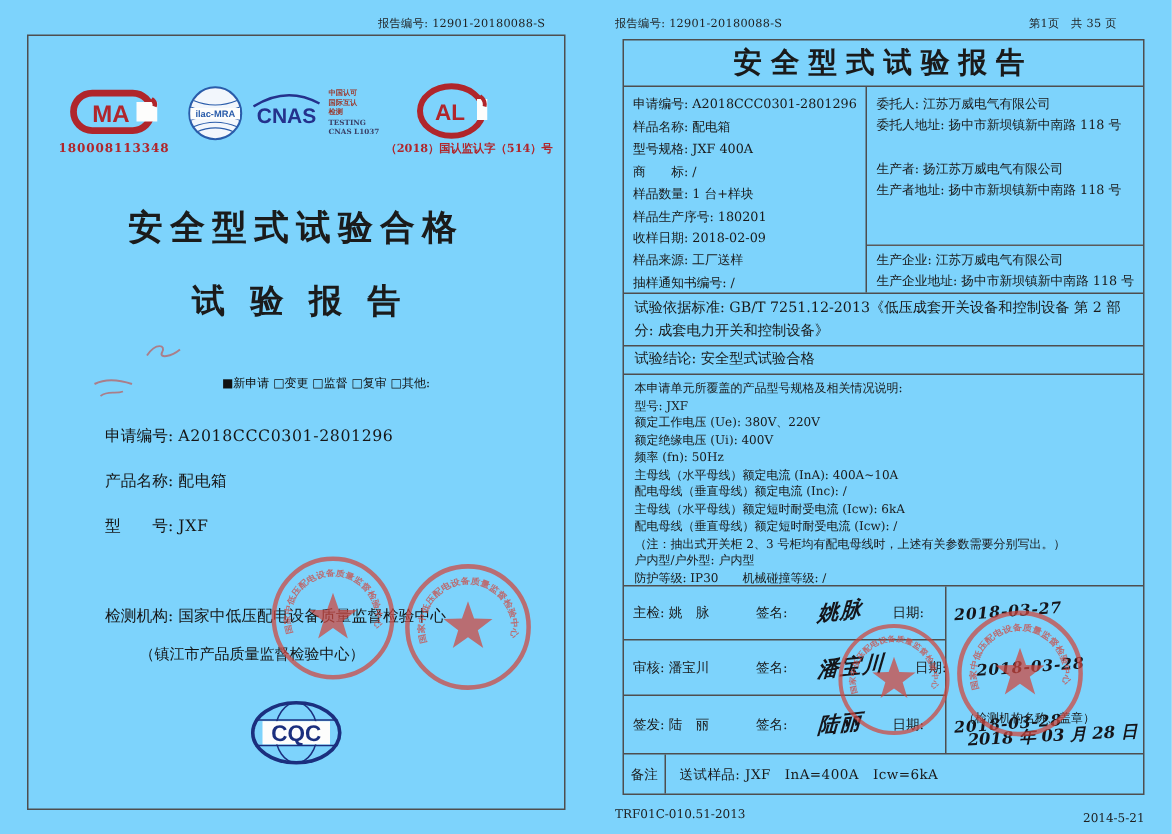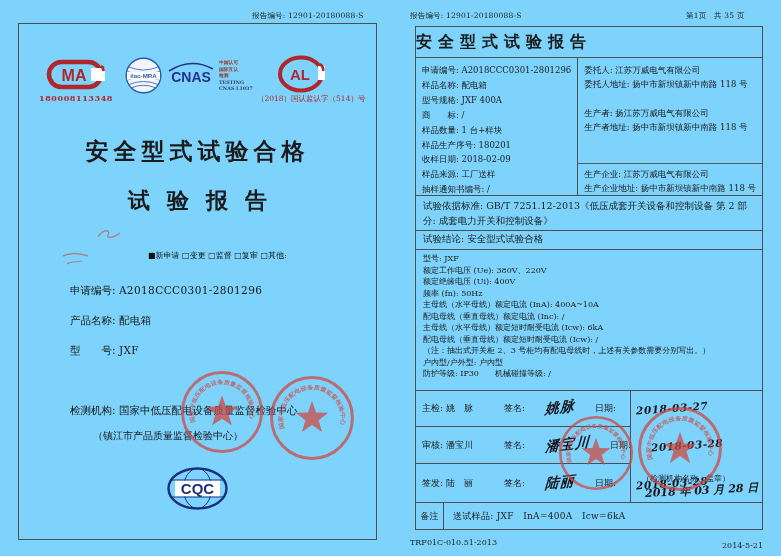--- a/index.html
+++ b/index.html
@@ -10,39 +10,39 @@
 
   
   .lp-border { left:18px; top:23px; width:359px; height:517px; border:1.5px solid #4e4e4e; background:transparent; }
   .report-no { font-size:7.5px; color:#1e1e1e; letter-spacing:.2px; }
   .lp-report-no { left:252px; top:11px; }
 
   .cma-num { left:38px; top:93px; width:76px; text-align:center; font-size:8px; color:#b0262b; letter-spacing:.6px; font-weight:bold; }
   .cnas-cap { left:219px; top:59px; font-size:4.8px; line-height:6.6px; font-weight:bold; }
   .cnas-cap .cap-line:nth-child(-n+3) { color:#9b3a2e; }
   .cnas-cap .cap-line:nth-child(n+4) { color:#3a3f66; }
-  .al-cap { left:257px; top:94px; font-size:7.5px; color:#b0262b; font-weight:normal; }
+  .al-cap { left:257px; top:94px; font-size:7.5px; color:#b0262b; font-weight:bold; }
 
   .lp-title1 { left:18px; top:136px; width:359px; text-align:center; font-size:23px; letter-spacing:5px; font-weight:600; color:#1b1b1b; }
   .lp-title2 { left:18px; top:186px; width:359px; text-align:center; font-size:22px; letter-spacing:17px; text-indent:17px; font-weight:600; color:#1b1b1b; }
   .lp-check { left:148px; top:250px; font-size:8px; color:#111; }
 
   .lp-fields { left:70px; top:284px; }
   .lp-field { height:30px; font-size:10.5px; color:#161616; }
   .lp-field .fv { letter-spacing:.4px; }
   .lp-agency1 { left:70px; top:404px; font-size:10.5px; color:#161616; }
   .lp-agency2 { left:93px; top:429px; font-size:10px; color:#161616; }
 
   .scribble { opacity:.6; }
 
   
   .rp-report-no { left:410px; top:11px; }
   .rp-pageinfo { left:686px; top:11px; }
   .rp-table { left:415px; top:26px; width:348px; height:504px; border:1.5px solid #4e4e4e; display:flex; flex-direction:column; font-size:8.5px; color:#1a1a1a; }
-  .r-title { height:31px; border-bottom:1.5px solid #4e4e4e; line-height:30px; font-size:16px; letter-spacing:6px; font-weight:600; }
+  .r-title { height:31px; border-bottom:1.5px solid #4e4e4e; text-align:center; line-height:30px; font-size:19px; letter-spacing:6px; font-weight:600; }
   .r-info { height:138px; border-bottom:1.5px solid #4e4e4e; display:flex; }
   .info-left { width:163px; border-right:1px solid #4e4e4e; padding:5px 6px 0; }
   .info-left .info-line { line-height:14.9px; white-space:nowrap; }
   .info-right { flex:1; display:flex; flex-direction:column; }
   .ir-top { height:106px; border-bottom:1px solid #5a5a5a; padding:5px 6px 0; }
   .ir-top .info-line, .ir-bottom .info-line { line-height:14.2px; min-height:14.2px; white-space:nowrap; }
   .ir-bottom { flex:1; padding:3px 6px 0; }
   .r-standard { height:35px; border-bottom:1.5px solid #4e4e4e; padding:3px 7px 0; font-size:9.5px; line-height:14.5px; }
   .r-conclusion { height:19px; border-bottom:1.5px solid #4e4e4e; padding:2px 7px 0; font-size:9.5px; }
   .r-spec { height:141px; border-bottom:1.5px solid #4e4e4e; padding:3px 7px 0; }
@@ -207,20 +207,21 @@
             <div class="info-line">生产企业地址: 扬中市新坝镇新中南路 118 号</div>
           </div>
       </div>
     </div>
 
     <div class="r-standard">试验依据标准: GB/T 7251.12-2013《低压成套开关设备和控制设备 第 2 部分: 成套电力开关和控制设备》</div>
     <div class="r-conclusion">试验结论: 安全型式试验合格</div>
 
     <div class="r-spec">
 
+    <div class="spec-line">本申请单元所覆盖的产品型号规格及相关情况说明:</div>
         <div class="spec-line">型号: JXF</div>
         <div class="spec-line">额定工作电压 (Ue): 380V、220V</div>
         <div class="spec-line">额定绝缘电压 (Ui): 400V</div>
         <div class="spec-line">频率 (fn): 50Hz</div>
         <div class="spec-line">主母线（水平母线）额定电流 (InA): 400A~10A</div>
         <div class="spec-line">配电母线（垂直母线）额定电流 (Inc): /</div>
         <div class="spec-line">主母线（水平母线）额定短时耐受电流 (Icw): 6kA</div>
         <div class="spec-line">配电母线（垂直母线）额定短时耐受电流 (Icw): /</div>
         <div class="spec-line">（注：抽出式开关柜 2、3 号柜均有配电母线时，上述有关参数需要分别写出。）</div>
         <div class="spec-line">户内型/户外型: 户内型</div>

